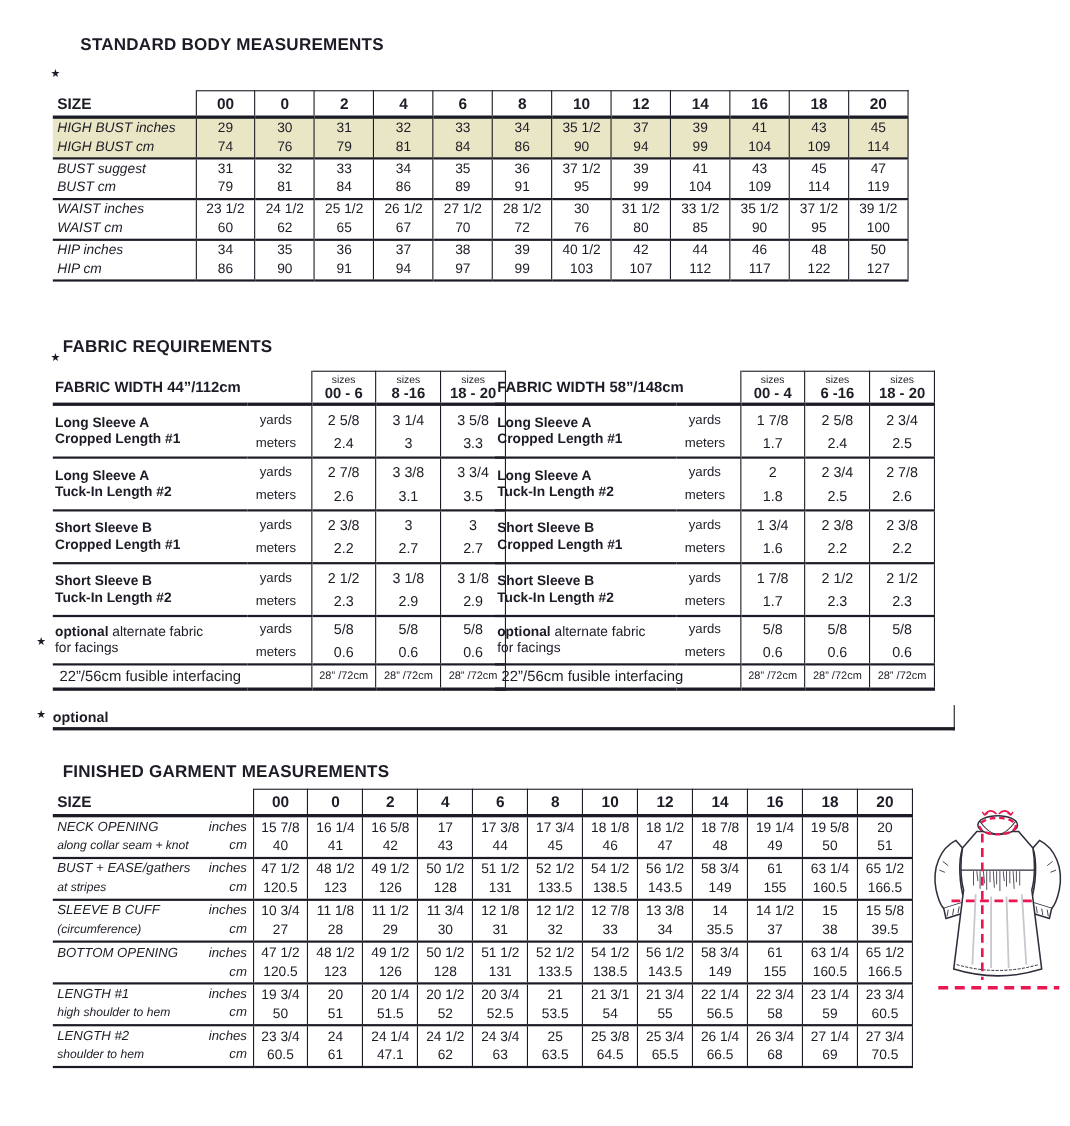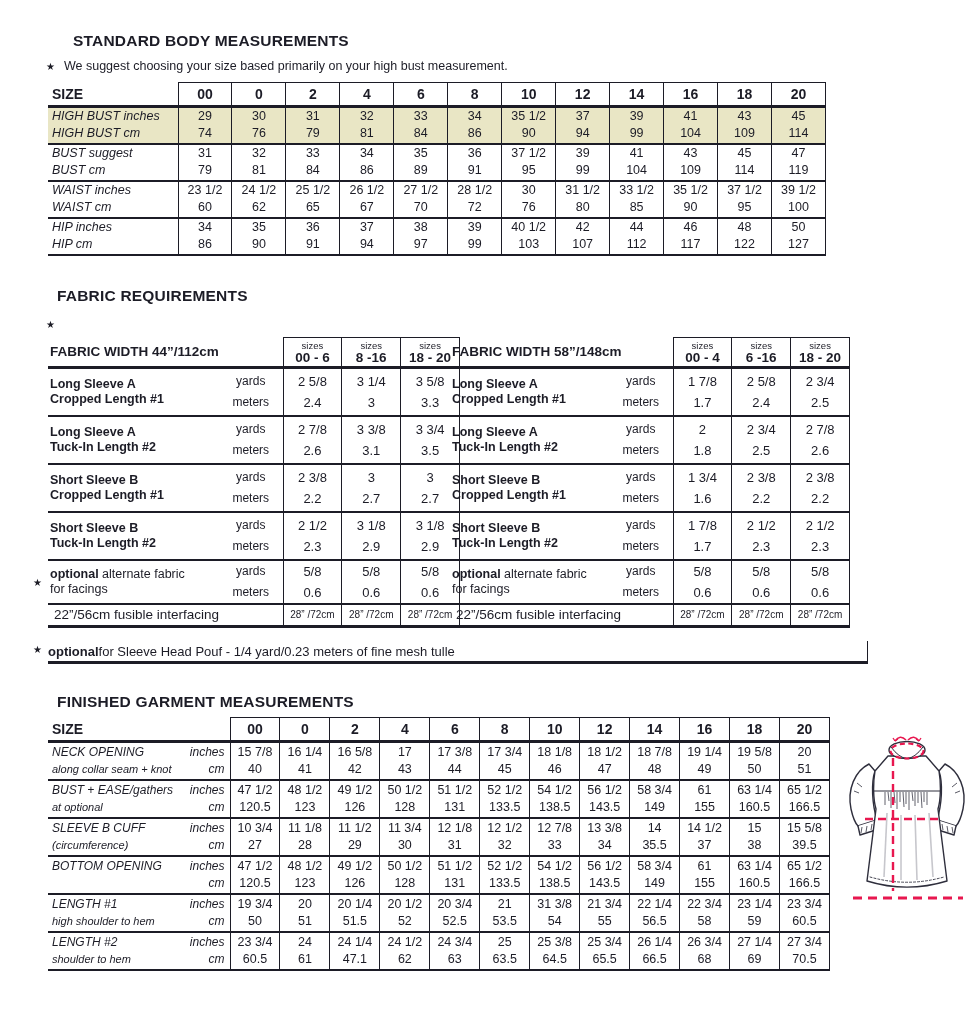--- a/index.html
+++ b/index.html
@@ -78,21 +78,20 @@
 
   .v1,.v2{white-space:nowrap;}
 </style>
 </head>
 <body>
 
 <div class="abs section-title" style="left:57px;top:32px;margin-left:16px;">STANDARD BODY MEASUREMENTS</div>
 
 <div class="abs note" style="left:46px;top:59px;width:880px;">
   <span class="star">★</span>
-  <span class="txt">We suggest choosing your size based primarily on your high bust measurement.</span>
 </div>
 
 <table class="sz bm abs" style="left:48px;top:82px;width:778px;">
   <colgroup>
       <col style="width:130px;">
     </colgroup>
   <thead>
       <tr>
         <th class="lbl">SIZE</th>
         <th>00</th>
@@ -322,21 +321,21 @@
           <div class="v2">122</div>
         </td>
         <td>
           <div class="v1">50</div>
           <div class="v2">127</div>
         </td>
       </tr>
     </tbody>
 </table>
 
-<div class="abs section-title" style="left:57px;top:287px;">FABRIC REQUIREMENTS</div>
+<div class="abs section-title" style="left:57px;top:307px;">FABRIC REQUIREMENTS</div>
 
 <div class="abs note" style="left:46px;top:317px;width:880px;">
   <span class="star">★</span>
 </div>
 
 <table class="fw abs" style="left:48px;top:337px;width:412px;">
   <colgroup>
       <col style="width:177px;">
       <col style="width:58px;">
     </colgroup>
@@ -617,21 +616,20 @@
         <td class="ival">28” /72cm</td>
       </tr>
     </tbody>
 </table>
 
 <span class="opt-star-left">★</span>
 
 <span class="tulle-star">★</span>
 <div class="tulle">
   <span class="b">optional</span>
-    <span> for Sleeve Head Pouf - 1/4 yard/0.23 meters of fine mesh tulle</span>
 </div>
 
 <div class="abs section-title" style="left:57px;top:693px;">FINISHED GARMENT MEASUREMENTS</div>
 
 <table class="sz fg abs" style="left:48px;top:717px;width:782px;">
   <colgroup>
       <col style="width:182px;">
     </colgroup>
   <thead>
       <tr>
@@ -711,21 +709,21 @@
           <div class="v2">51</div>
         </td>
       </tr>
       <tr>
         <td class="lbl">
           <div class="lrow">
             <span class="main">BUST + EASE/gathers</span>
             <span class="unit">inches</span>
           </div>
           <div class="lrow">
-            <span class="sub">at optional</span>
+            <span class="sub">at stripes</span>
             <span class="unit">cm</span>
           </div>
         </td>
         <td>
           <div class="v1">47 1/2</div>
           <div class="v2">120.5</div>
         </td>
         <td>
           <div class="v1">48 1/2</div>
           <div class="v2">123</div>
@@ -920,21 +918,21 @@
         </td>
         <td>
           <div class="v1">20 3/4</div>
           <div class="v2">52.5</div>
         </td>
         <td>
           <div class="v1">21</div>
           <div class="v2">53.5</div>
         </td>
         <td>
-          <div class="v1">31 3/8</div>
+          <div class="v1">21 3/1</div>
           <div class="v2">54</div>
         </td>
         <td>
           <div class="v1">21 3/4</div>
           <div class="v2">55</div>
         </td>
         <td>
           <div class="v1">22 1/4</div>
           <div class="v2">56.5</div>
         </td>

